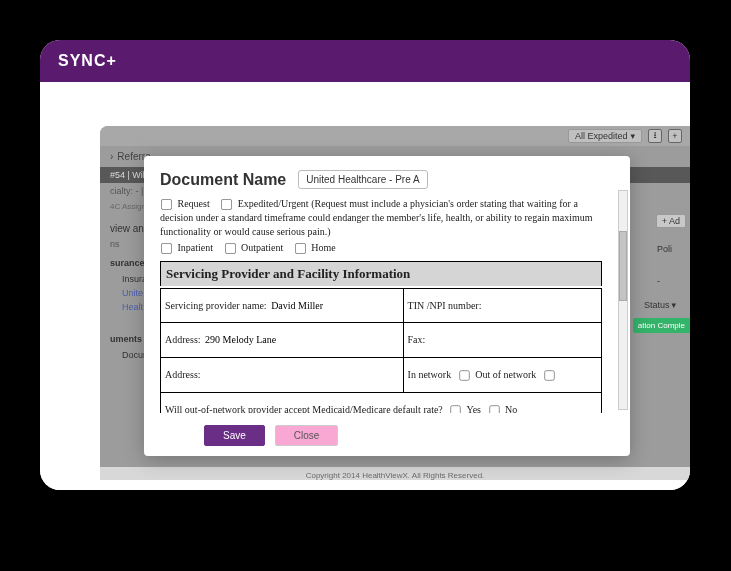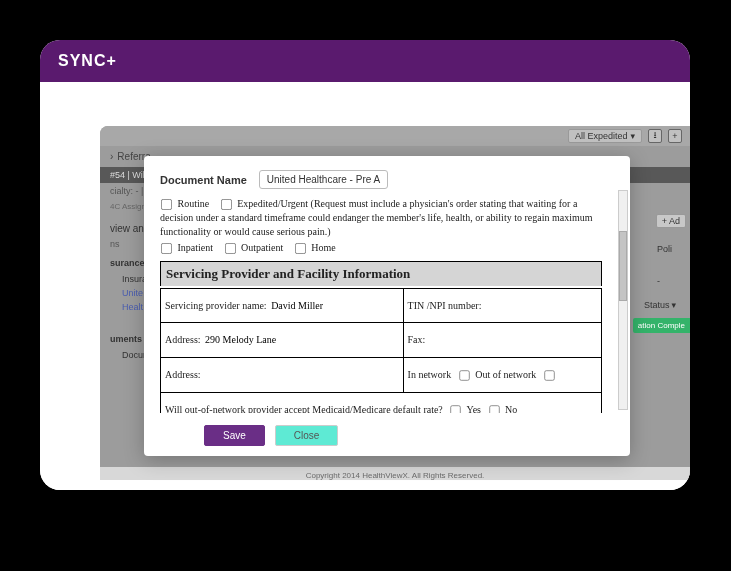--- a/index.html
+++ b/index.html
@@ -90,21 +90,21 @@
     position: absolute;
     left: 104px; top: 60px;
     width: 486px; height: 300px;
     background: #fff;
     border-radius: 4px;
     box-shadow: 0 4px 20px rgba(0,0,0,0.25);
     padding: 14px 16px 10px;
     display: flex; flex-direction: column;
   }
   .modal-head { display: flex; align-items: center; gap: 12px; margin-bottom: 8px; }
-  .modal-head .lbl { font-size: 11px; font-weight: 600; color: #333; text-align: right; }
+  .modal-head .lbl { font-size: 16px; font-weight: 600; color: #333; text-align: right; }
   .doc-chip {
     border: 1px solid #bbb; border-radius: 3px; padding: 3px 7px;
     font-size: 10px; color: #333; background: #fff;
   }
   
   .form-scroll {
     flex: 1; overflow: hidden; position: relative;
     border-right: 12px solid transparent;
   }
   .form-inner {
@@ -146,21 +146,21 @@
     position: absolute; left: 0; right: 0; top: 40px; height: 70px;
     background: #c4c4c4; border: 1px solid #aaa;
   }
   
   .modal-buttons { display: flex; gap: 10px; margin-top: 12px; padding-left: 44px; }
   .btn {
     font-size: 10px; padding: 4px 18px; border-radius: 2px; cursor: pointer;
     border: 1px solid transparent;
   }
   .btn-save { background: #6a2e86; color: #fff; border-color: #6a2e86; }
-  .btn-close { background: #5eead4; color: #555; border-color: #ccc; }
+  .btn-close { background: #f9a8d4; color: #555; border-color: #ccc; }
   
   .poli-th { position:absolute; right:18px; top:118px; font-size:9px; color:#333;}
   .dash-cell { position:absolute; right:30px; top:150px; font-size:9px; color:#333;}
 </style>
 </head>
 <body>
 
 <div class="app-window">
   <div class="header-bar">
     <span class="brand">SYNC+</span>
@@ -213,21 +213,21 @@
       <div class="modal-head">
         <span class="lbl">Document Name</span>
         <span class="doc-chip">United Healthcare - Pre A</span>
       </div>
 
       <div class="form-scroll">
         <div class="form-inner">
 
           <div class="chk-row">
             <input type="checkbox" style="">
-            <span>Routine</span>
+            <span>Request</span>
             <input type="checkbox" style="">
             <span>Expedited/Urgent (Request must include a physician's order stating that waiting for a decision under a standard timeframe could endanger the member's life, health, or ability to regain maximum functionality or would cause serious pain.)</span>
           </div>
           <div class="chk-row">
             <input type="checkbox" style="">
             <span>Inpatient</span>
             <input type="checkbox" style="">
             <span>Outpatient</span>
             <input type="checkbox" style="">
             <span>Home</span>

